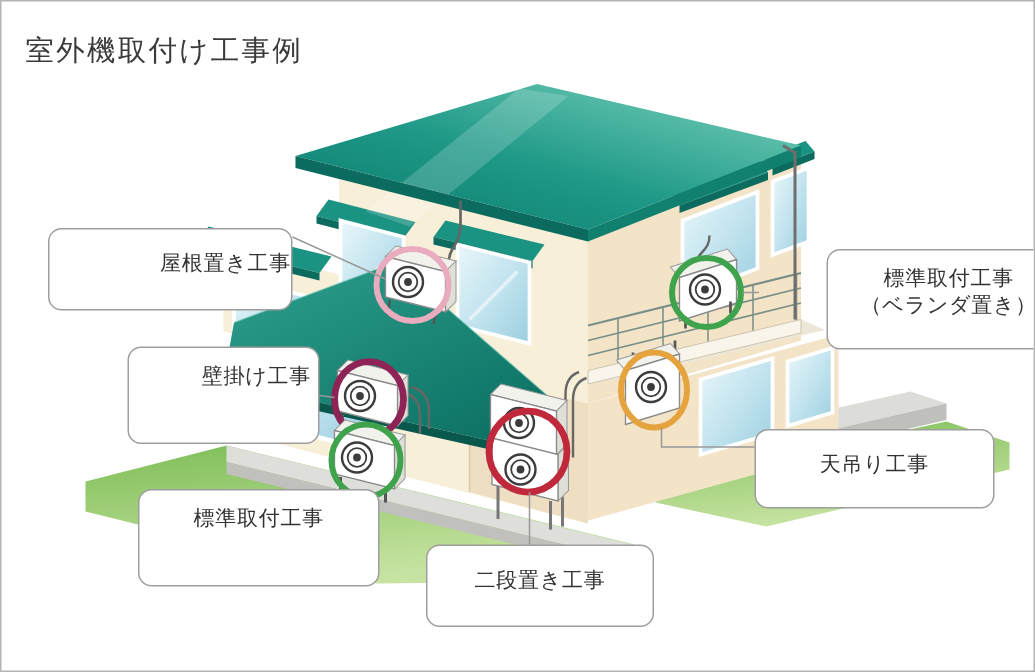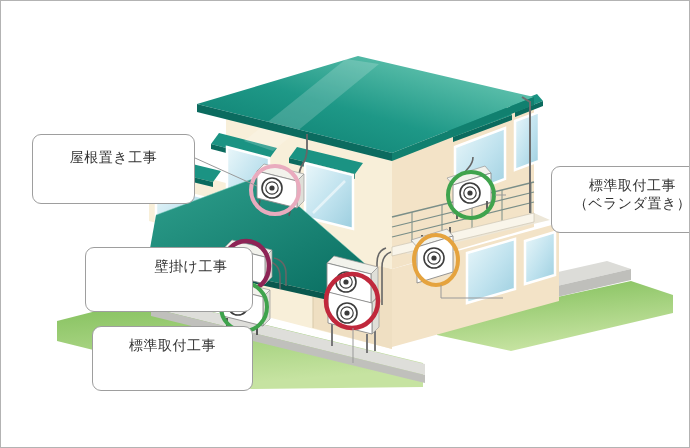--- a/index.html
+++ b/index.html
@@ -20,20 +20,21 @@
     padding-top:13px;z-index:3;
   }
   .callout.two{padding-top:9px;margin-left:45px;}
   .callout span{display:block;white-space:nowrap;}
 </style>
 </head>
 <body>
 
 <div class="frame">
 
+  <div class="title">室外機取付け工事例</div>
 
   <svg class="scene" width="690" height="448" viewBox="0 0 690 448">
     <defs>
       <linearGradient id="gRoof" x1="0" y1="1" x2="1" y2="0">
         <stop offset="0" stop-color="#0A7A6C"></stop>
           <stop offset="0.45" stop-color="#1E9887"></stop>
         <stop offset="0.78" stop-color="#57BCA8"></stop>
           <stop offset="1" stop-color="#9FDCCB"></stop>
       </linearGradient>
       <linearGradient id="gPent" x1="0" y1="0" x2="0.9" y2="1">
@@ -211,32 +212,38 @@
     <g stroke="#999999" stroke-width="1" fill="none">
       <path d="M194,157 L256,185"></path>
       <path d="M199,261 L222,264"></path>
       <path d="M246,329 V360 H207"></path>
       <path d="M352,327 V362"></path>
       <path d="M494,194 H505"></path>
       <path d="M440,284 V297 H502"></path>
     </g>
   </svg>
 
-  <div class="callout" style="left:31px;top:133px;width:163px;height:70px;">
+  <div class="callout" style="left:31px;top:151px;width:163px;height:55px;text-align:right;">
     <span>屋根置き工事</span>
   </div>
 
-  <div class="callout two" style="left:39px;top:246px;width:168px;height:65px;padding-left:44px;">
+  <div class="callout two" style="left:39px;top:230px;width:128px;height:65px;padding-left:44px;">
     <span>壁掛け工事</span>
   </div>
 
   <div class="callout two" style="left:46px;top:325px;width:161px;height:65px;">
     <span>標準取付工事</span>
   </div>
 
+  <div class="callout" style="left:283px;top:362px;width:152px;height:55px;">
+    <span>二段置き工事</span>
+  </div>
 
   <div class="callout two" style="left:505px;top:165px;width:163px;height:67px;">
     <span>標準取付工事</span>
     <span>（ベランダ置き）</span>
   </div>
 
+  <div class="callout" style="left:502px;top:285px;width:160px;height:53px;">
+    <span>天吊り工事</span>
+  </div>
 
 </div>
 
 </body></html>

